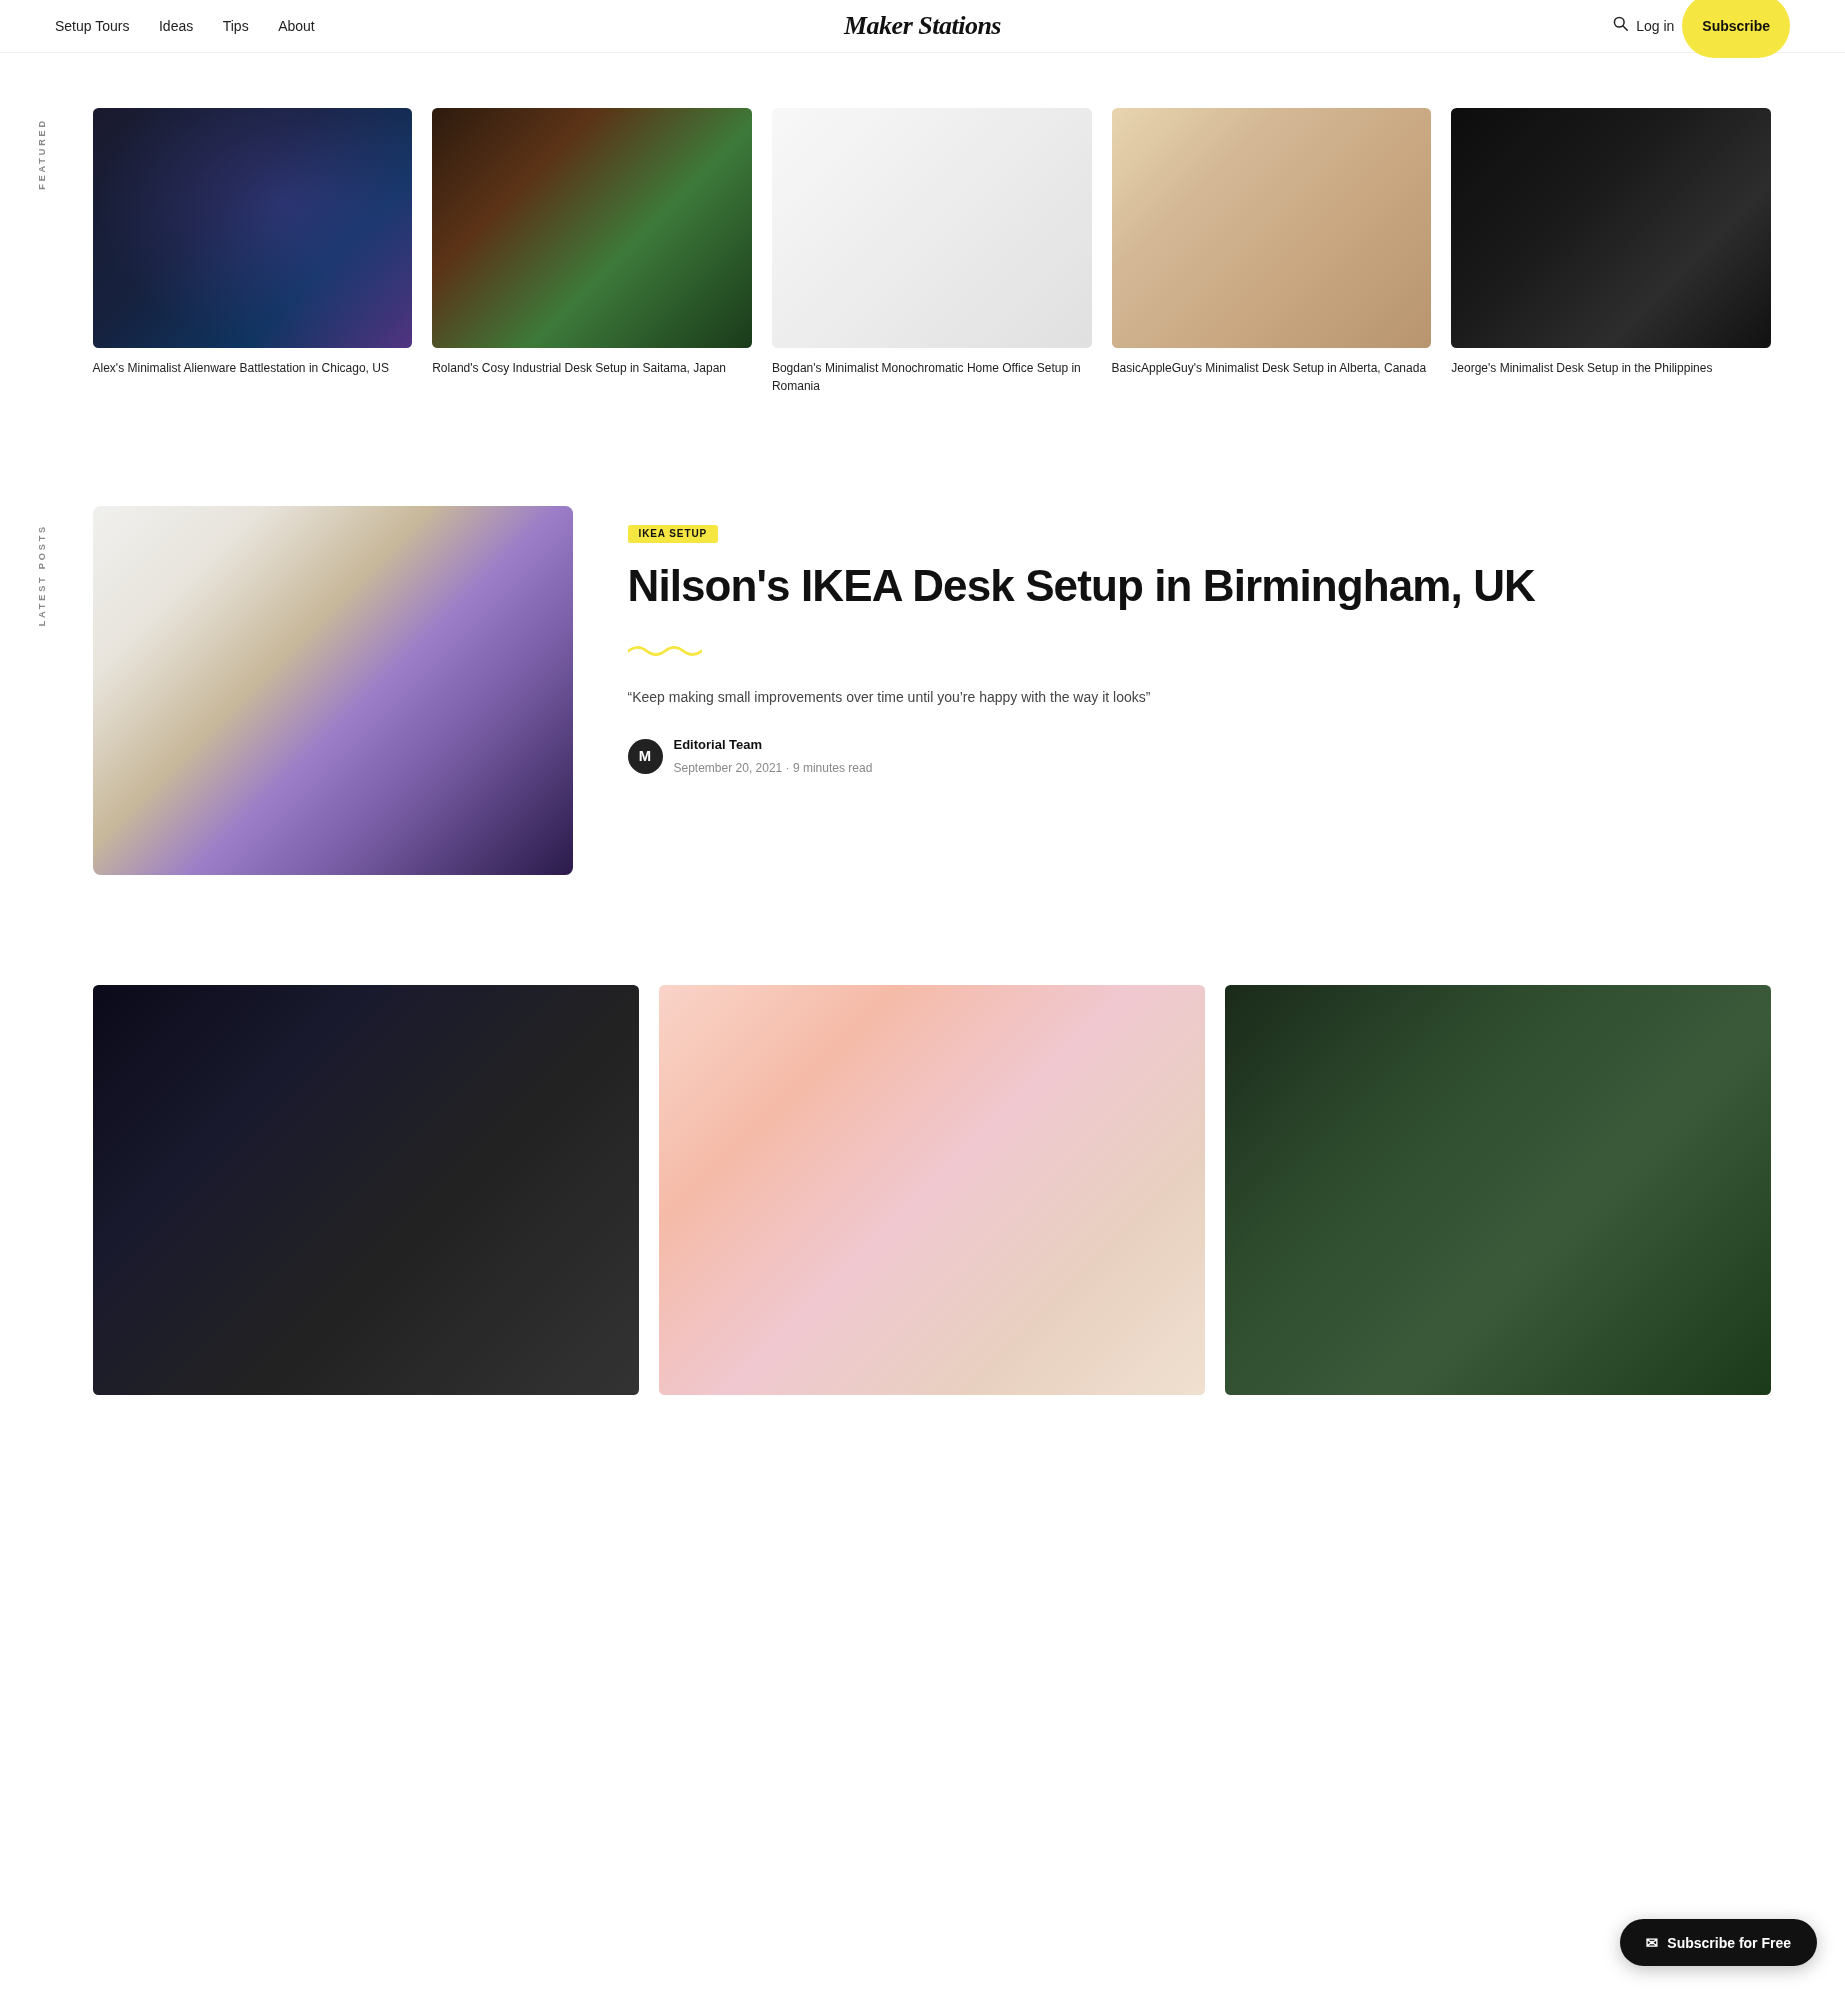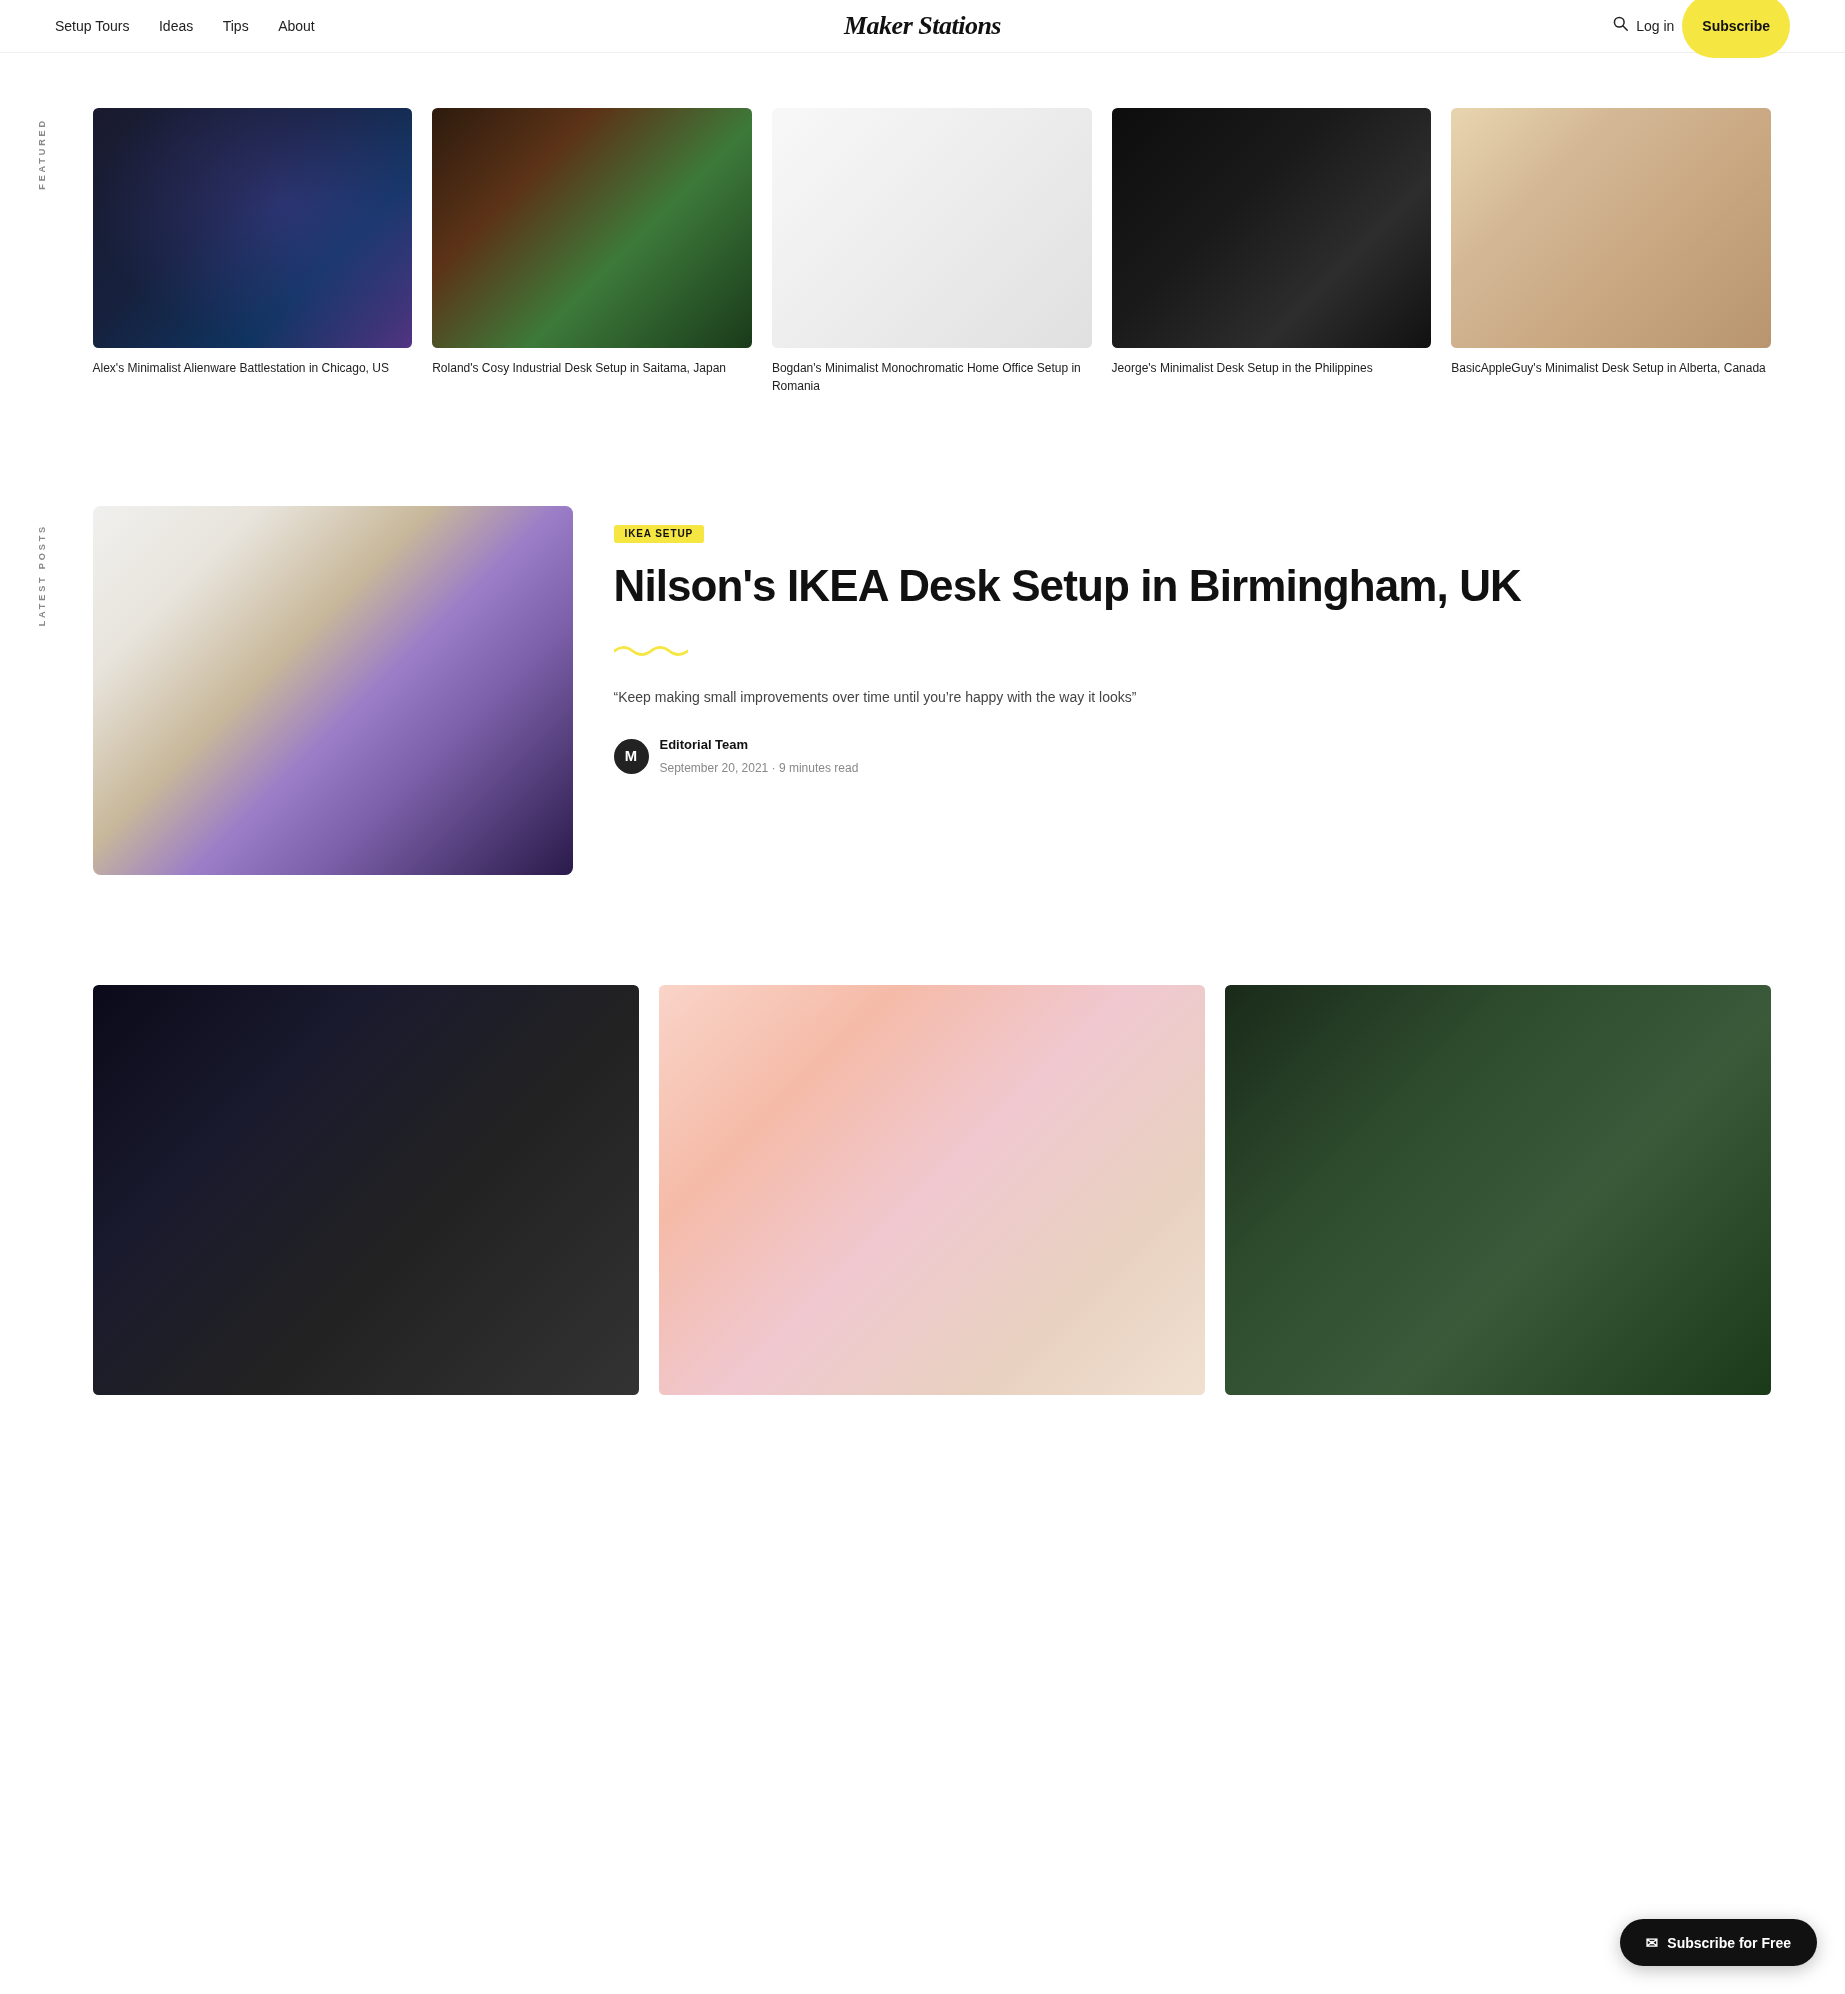--- a/index.html
+++ b/index.html
@@ -70,21 +70,21 @@
       font-size: 9.2px;
       font-weight: 700;
       letter-spacing: 2.8px;
       color: #888;
       position: absolute;
       left: 37px;
       top: 92px;
     }
     .latest-post-main {
       display: flex;
-      gap: 41px;
+      gap: 55px;
       align-items: flex-start;
       margin-left: 18.5px;
       justify-content: space-between;
     }
     .latest-post-image {
       width: 480px;
       flex-shrink: 0;
       aspect-ratio: 1 / 0.77;
       border-radius: 7.4px;
       display: block;
@@ -258,30 +258,30 @@
 
     <div class="featured-item">
       <div class="featured-img-container">
         <div class="featured-img-bg img-bogdan"></div>
       </div>
       <span class="featured-title">Bogdan's Minimalist Monochromatic Home Office Setup in Romania</span>
     </div>
 
     <div class="featured-item">
       <div class="featured-img-container">
+        <div class="featured-img-bg img-basicapple"></div>
+      </div>
+      <span class="featured-title">BasicAppleGuy's Minimalist Desk Setup in Alberta, Canada</span>
+    </div>
+
+    <div class="featured-item">
+      <div class="featured-img-container">
         <div class="featured-img-bg img-jeorge"></div>
       </div>
       <span class="featured-title">Jeorge's Minimalist Desk Setup in the Philippines</span>
-    </div>
-
-    <div class="featured-item">
-      <div class="featured-img-container">
-        <div class="featured-img-bg img-basicapple"></div>
-      </div>
-      <span class="featured-title">BasicAppleGuy's Minimalist Desk Setup in Alberta, Canada</span>
     </div>
 
   </div>
 </section>
 
 <section class="latest-section">
   <span class="latest-label">LATEST POSTS</span>
   <div class="latest-post-main">
 
     <div class="latest-post-image img-nilson"></div>

